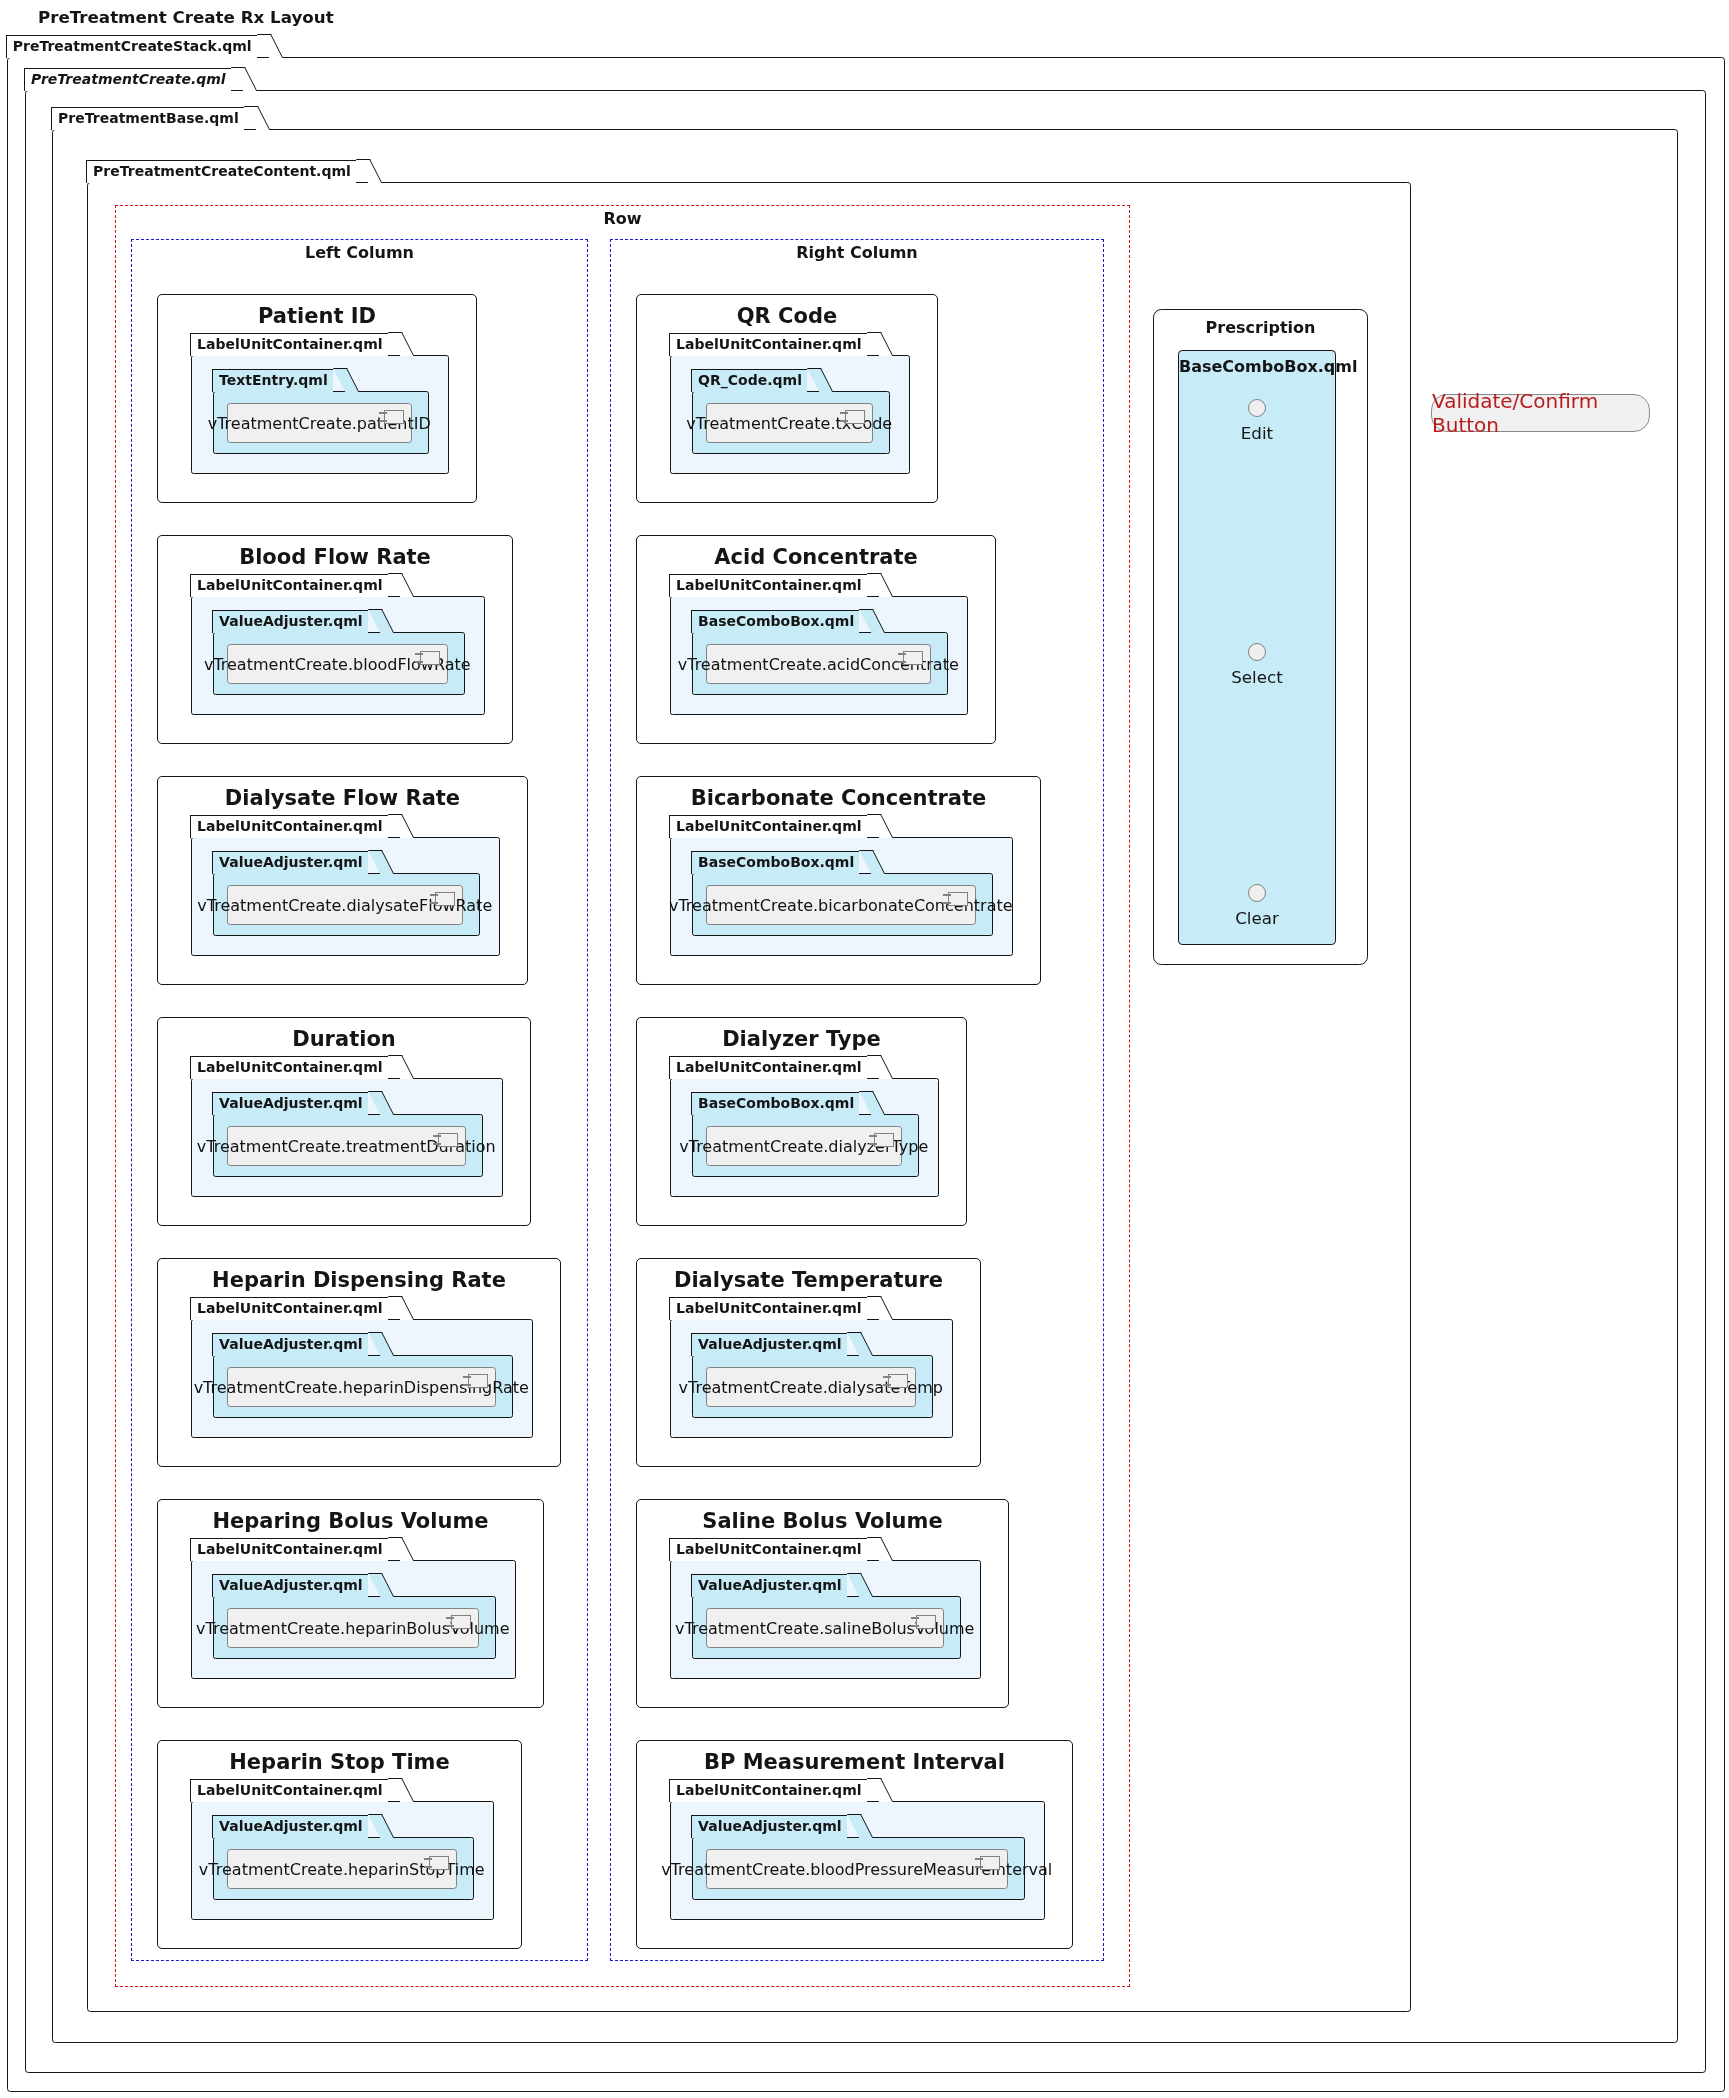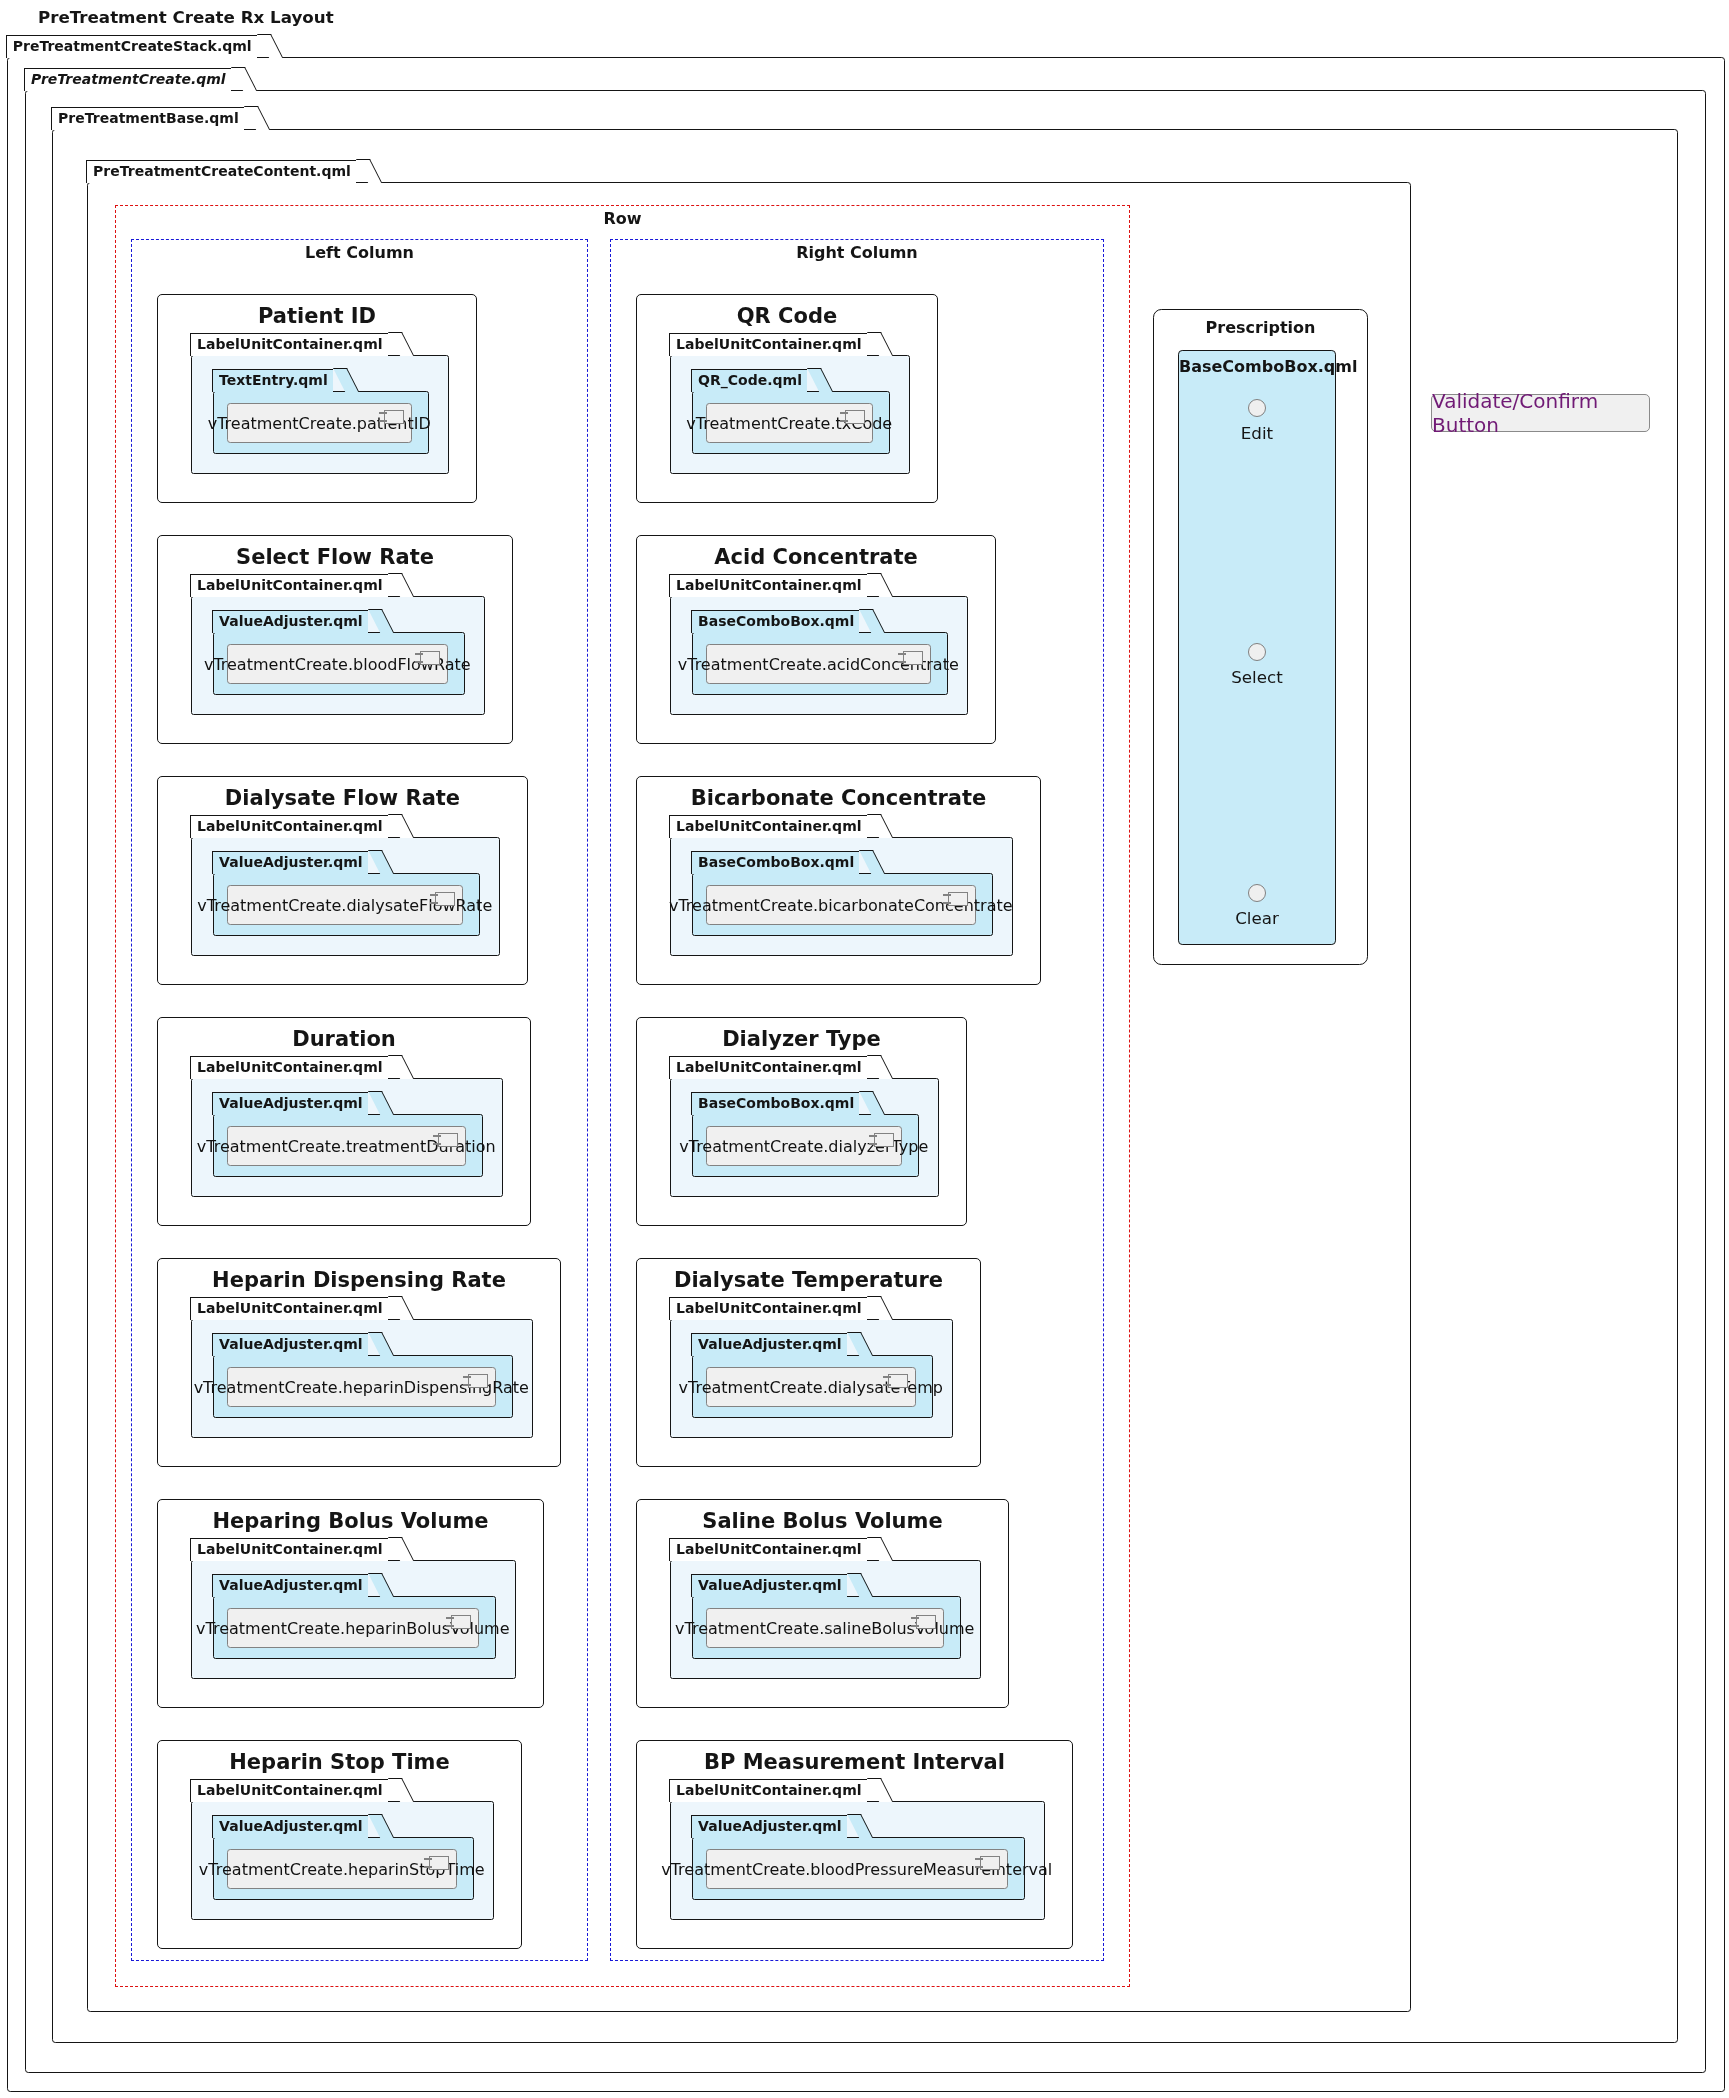--- a/index.html
+++ b/index.html
@@ -106,23 +106,23 @@
   .opt-clear  { top: 533px; }
   .circ {
     width: 18.4px; height: 18.4px; border-radius: 50%;
     background: #efefef; border: 1.7px solid #808080; margin: 0 auto 5.8px auto;
   }
   .opt-label { font-size: 16.7px; }
 
   
   .validate-btn {
     position: absolute; left: 1378px; top: 264px; width: 219px; height: 38px;
-    background: #f0f0f0; border: 1.7px solid #8a8a8a; border-radius: 5px;
+    background: #f0f0f0; border: 1.7px solid #8a8a8a; border-radius: 16px;
     display: flex; align-items: center; justify-content: center;
-    font-size: 20px; color: #701a75;
+    font-size: 20px; color: #b91c1c;
   }
 </style>
 </head>
 <body>
 
 <div id="canvas">
 
   <div class="page-title">PreTreatment Create Rx Layout</div>
 
   <div class="frame" id="frame-stack">
@@ -159,21 +159,21 @@
                     <i></i>
                     <i></i>
                   </span>
                 <span>vTreatmentCreate.patientID</span>
               </div>
             </div>
           </div>
         </div>
 
         <div class="fieldbox" style="width:356px">
-          <div class="fieldbox-title">Select Flow Rate</div>
+          <div class="fieldbox-title">Blood Flow Rate</div>
           <div class="frame luc">
             <div class="tab">LabelUnitContainer.qml</div>
             <div class="frame ctrl">
               <div class="tab tab-cyan">ValueAdjuster.qml</div>
               <div class="comp">
                 <span class="comp-icon">
                     <i></i>
                     <i></i>
                   </span>
                 <span>vTreatmentCreate.bloodFlowRate</span>

